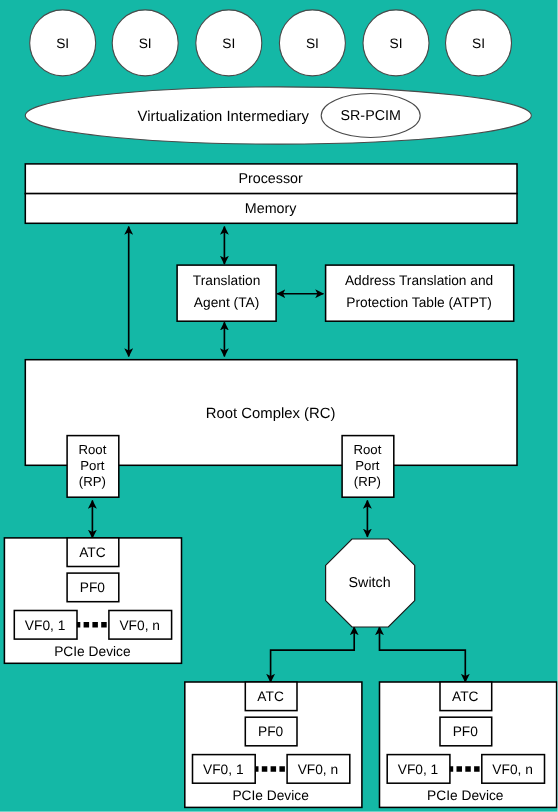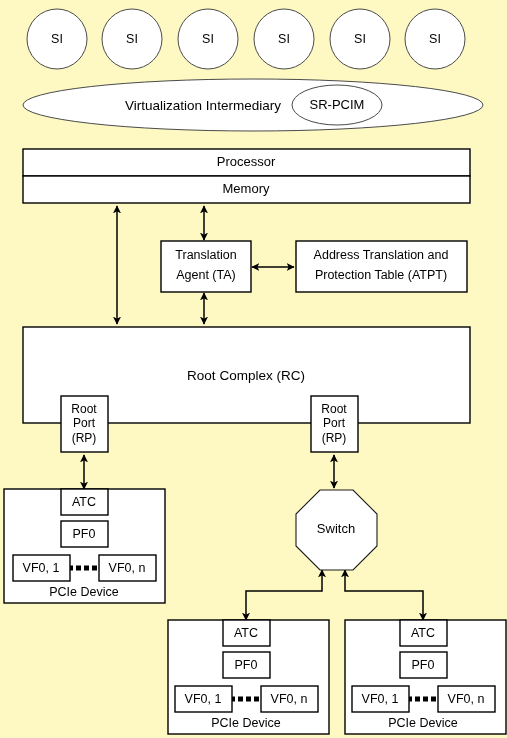--- a/index.html
+++ b/index.html
@@ -5,21 +5,21 @@
 <style>
   html, body {
     margin: 0;
     padding: 0;
     background: #ffffff;
   }
   #canvas {
     position: relative;
     width: 507px;
     height: 738px;
-    background: #fef9c3;
+    background: #14b8a6;
     font-family: "Liberation Sans", sans-serif;
     overflow: hidden;
   }
   svg.layer {
     position: absolute;
     top: 0;
     left: 0;
     width: 507px;
     height: 738px;
   }

